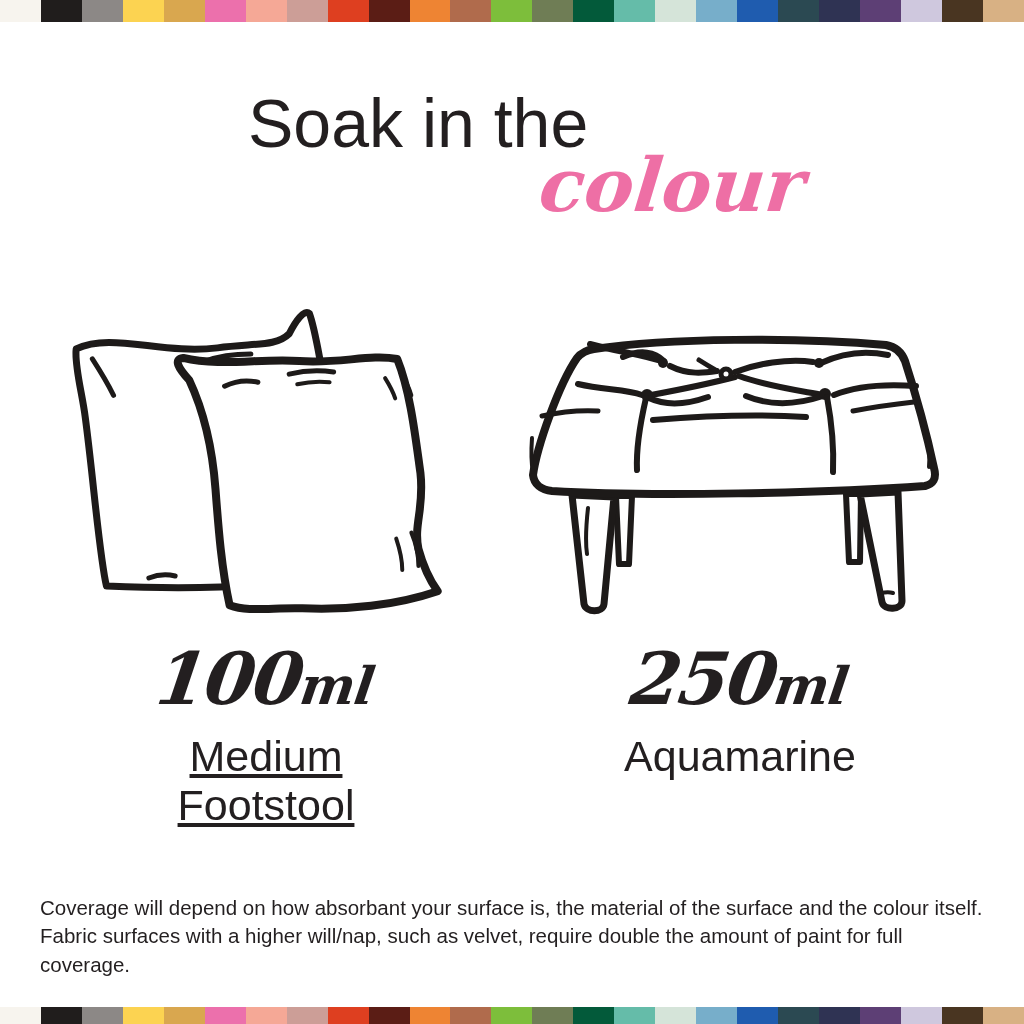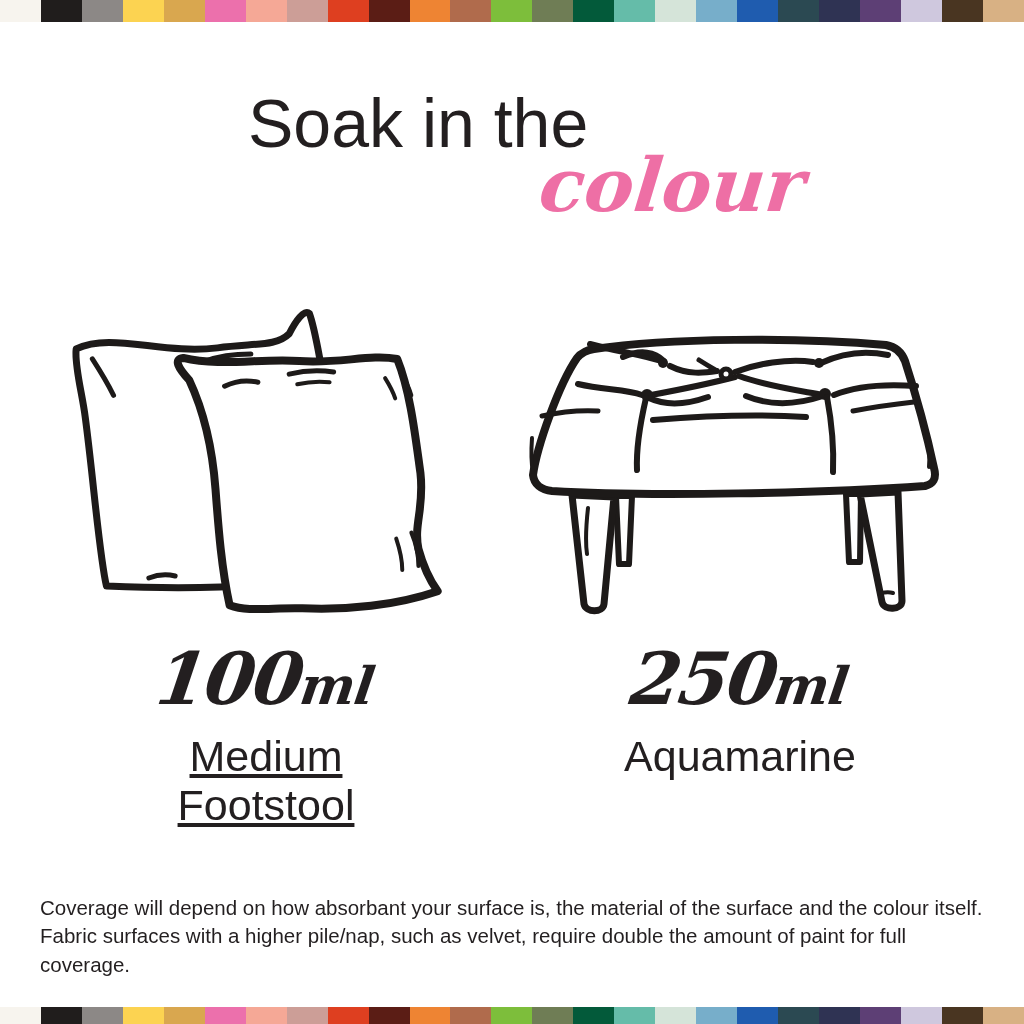--- a/index.html
+++ b/index.html
@@ -199,21 +199,21 @@
 
   <div class="amount right-col">
     <span>250</span><span class="unit">ml</span>
   </div>
   <div class="item-label right-col">
     <div>Aquamarine</div>
   </div>
 
   <div class="footnote">
     <div>Coverage will depend on how absorbant your surface is, the material of the surface and the colour itself.</div>
-    <div>Fabric surfaces with a higher pile/nap, such as velvet, require double the amount of paint for full coverage.</div>
+    <div>Fabric surfaces with a higher will/nap, such as velvet, require double the amount of paint for full coverage.</div>
   </div>
 
   <div class="strip bottom">
       <div class="swatch" style="background: rgb(247, 244, 238);"></div>
       <div class="swatch" style="background: rgb(32, 29, 28);"></div>
       <div class="swatch" style="background: rgb(140, 136, 134);"></div>
       <div class="swatch" style="background: rgb(252, 211, 81);"></div>
       <div class="swatch" style="background: rgb(217, 167, 79);"></div>
       <div class="swatch" style="background: rgb(236, 112, 172);"></div>
       <div class="swatch" style="background: rgb(245, 168, 150);"></div>

